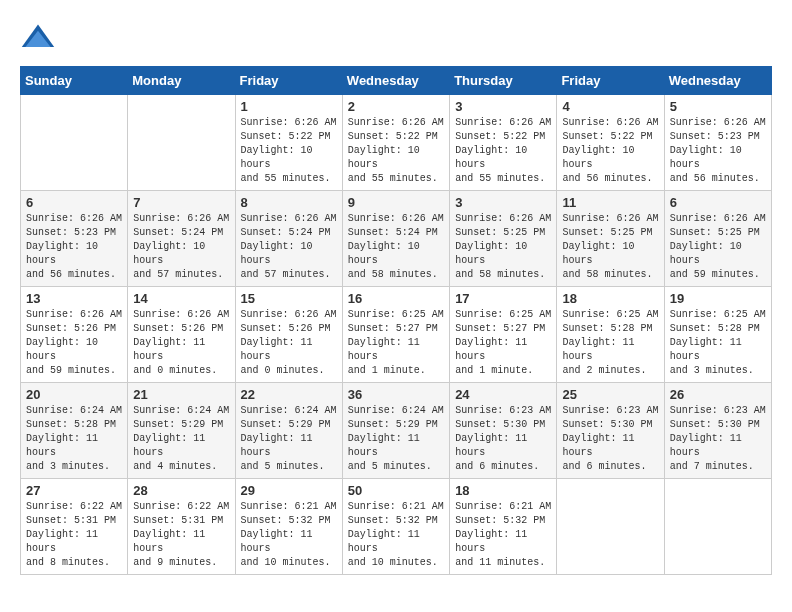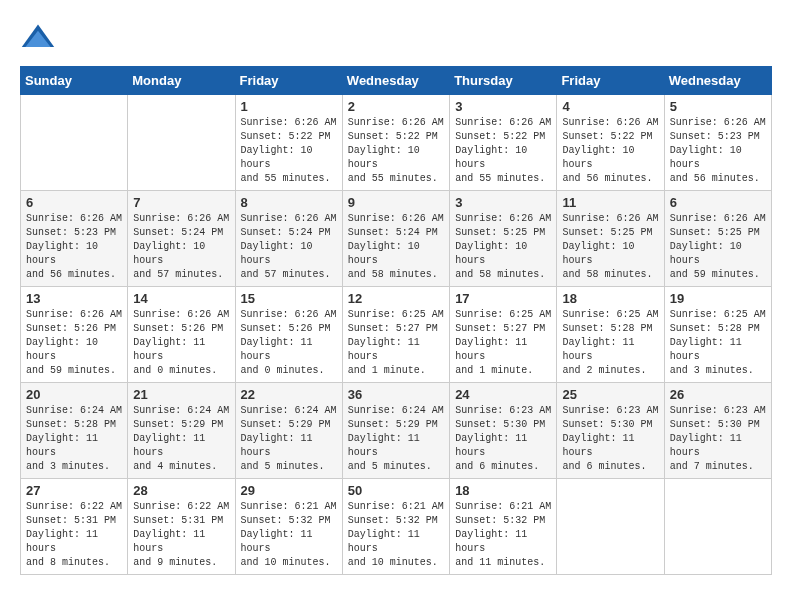--- a/index.html
+++ b/index.html
@@ -235,21 +235,21 @@
 and 0 minutes.</div>
         </td>
         <td>
           <span class="day-number">15</span>
           <div class="day-info" style="white-space: pre-line;">Sunrise: 6:26 AM
 Sunset: 5:26 PM
 Daylight: 11 hours
 and 0 minutes.</div>
         </td>
         <td>
-          <span class="day-number">12</span>
+          <span class="day-number">16</span>
           <div class="day-info" style="white-space: pre-line;">Sunrise: 6:25 AM
 Sunset: 5:27 PM
 Daylight: 11 hours
 and 1 minute.</div>
         </td>
         <td>
           <span class="day-number">17</span>
           <div class="day-info" style="white-space: pre-line;">Sunrise: 6:25 AM
 Sunset: 5:27 PM
 Daylight: 11 hours

